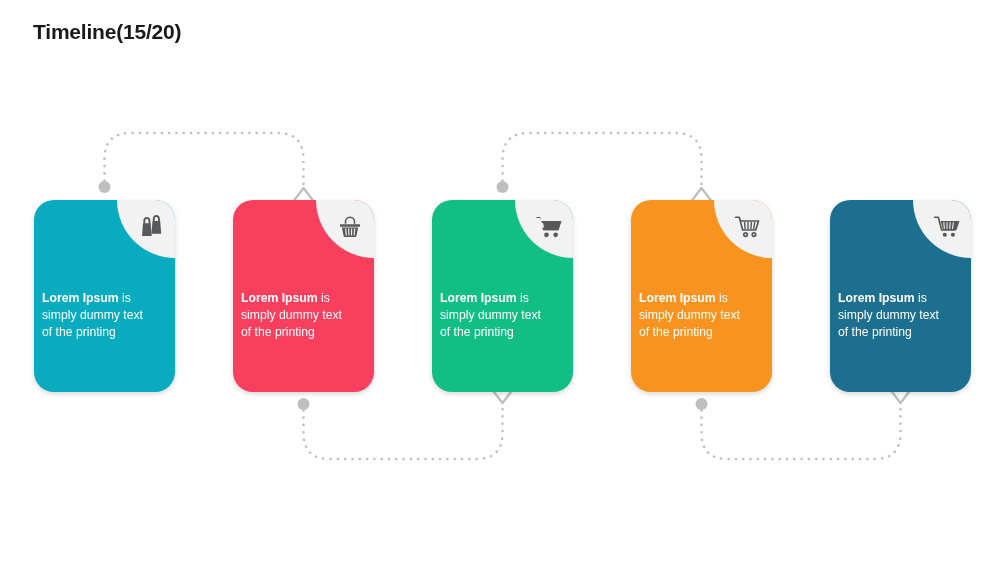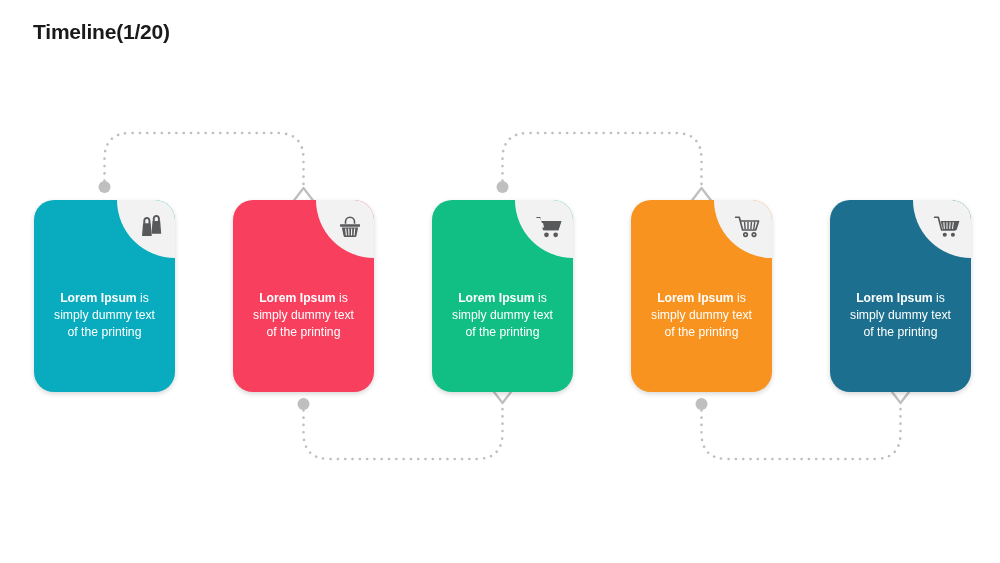--- a/index.html
+++ b/index.html
@@ -67,33 +67,32 @@
   .card-icon svg {
     width: 30px;
     height: 30px;
     display: block;
   }
   .card-text {
     position: absolute;
     left: 8px;
     right: 8px;
     top: 90px;
-    text-align: center;
     color: #ffffff;
     font-size: 12.2px;
     line-height: 17px;
   }
   .card-text b {
     font-weight: bold;
   }
 </style>
 </head>
 <body style="background: rgb(255, 255, 255);">
 
-<div id="page-title">Timeline(1/20)</div>
+<div id="page-title">Timeline(15/20)</div>
 
 <svg id="connector-layer" viewBox="0 0 1000 563">
   <g id="connector-group">
       <g>
         <path d="M 104.5 188 L 104.5 159 Q 104.5 133 130.5 133 L 277.5 133 Q 303.5 133 303.5 159 L 303.5 188" fill="none" stroke="#bfbfbf" stroke-width="2.6" stroke-linecap="round" stroke-dasharray="0.1 7.2"></path>
         <circle cx="104.5" cy="187" r="6" fill="#bfbfbf"></circle>
         <path d="M 290.5 205 L 303.5 188 L 316.5 205" fill="none" stroke="#bfbfbf" stroke-width="2.3" stroke-linecap="round" stroke-linejoin="round"></path>
       </g>
       <g>
         <path d="M 303.5 403 L 303.5 433 Q 303.5 459 329.5 459 L 476.5 459 Q 502.5 459 502.5 433 L 502.5 403" fill="none" stroke="#bfbfbf" stroke-width="2.6" stroke-linecap="round" stroke-dasharray="0.1 7.2"></path>

